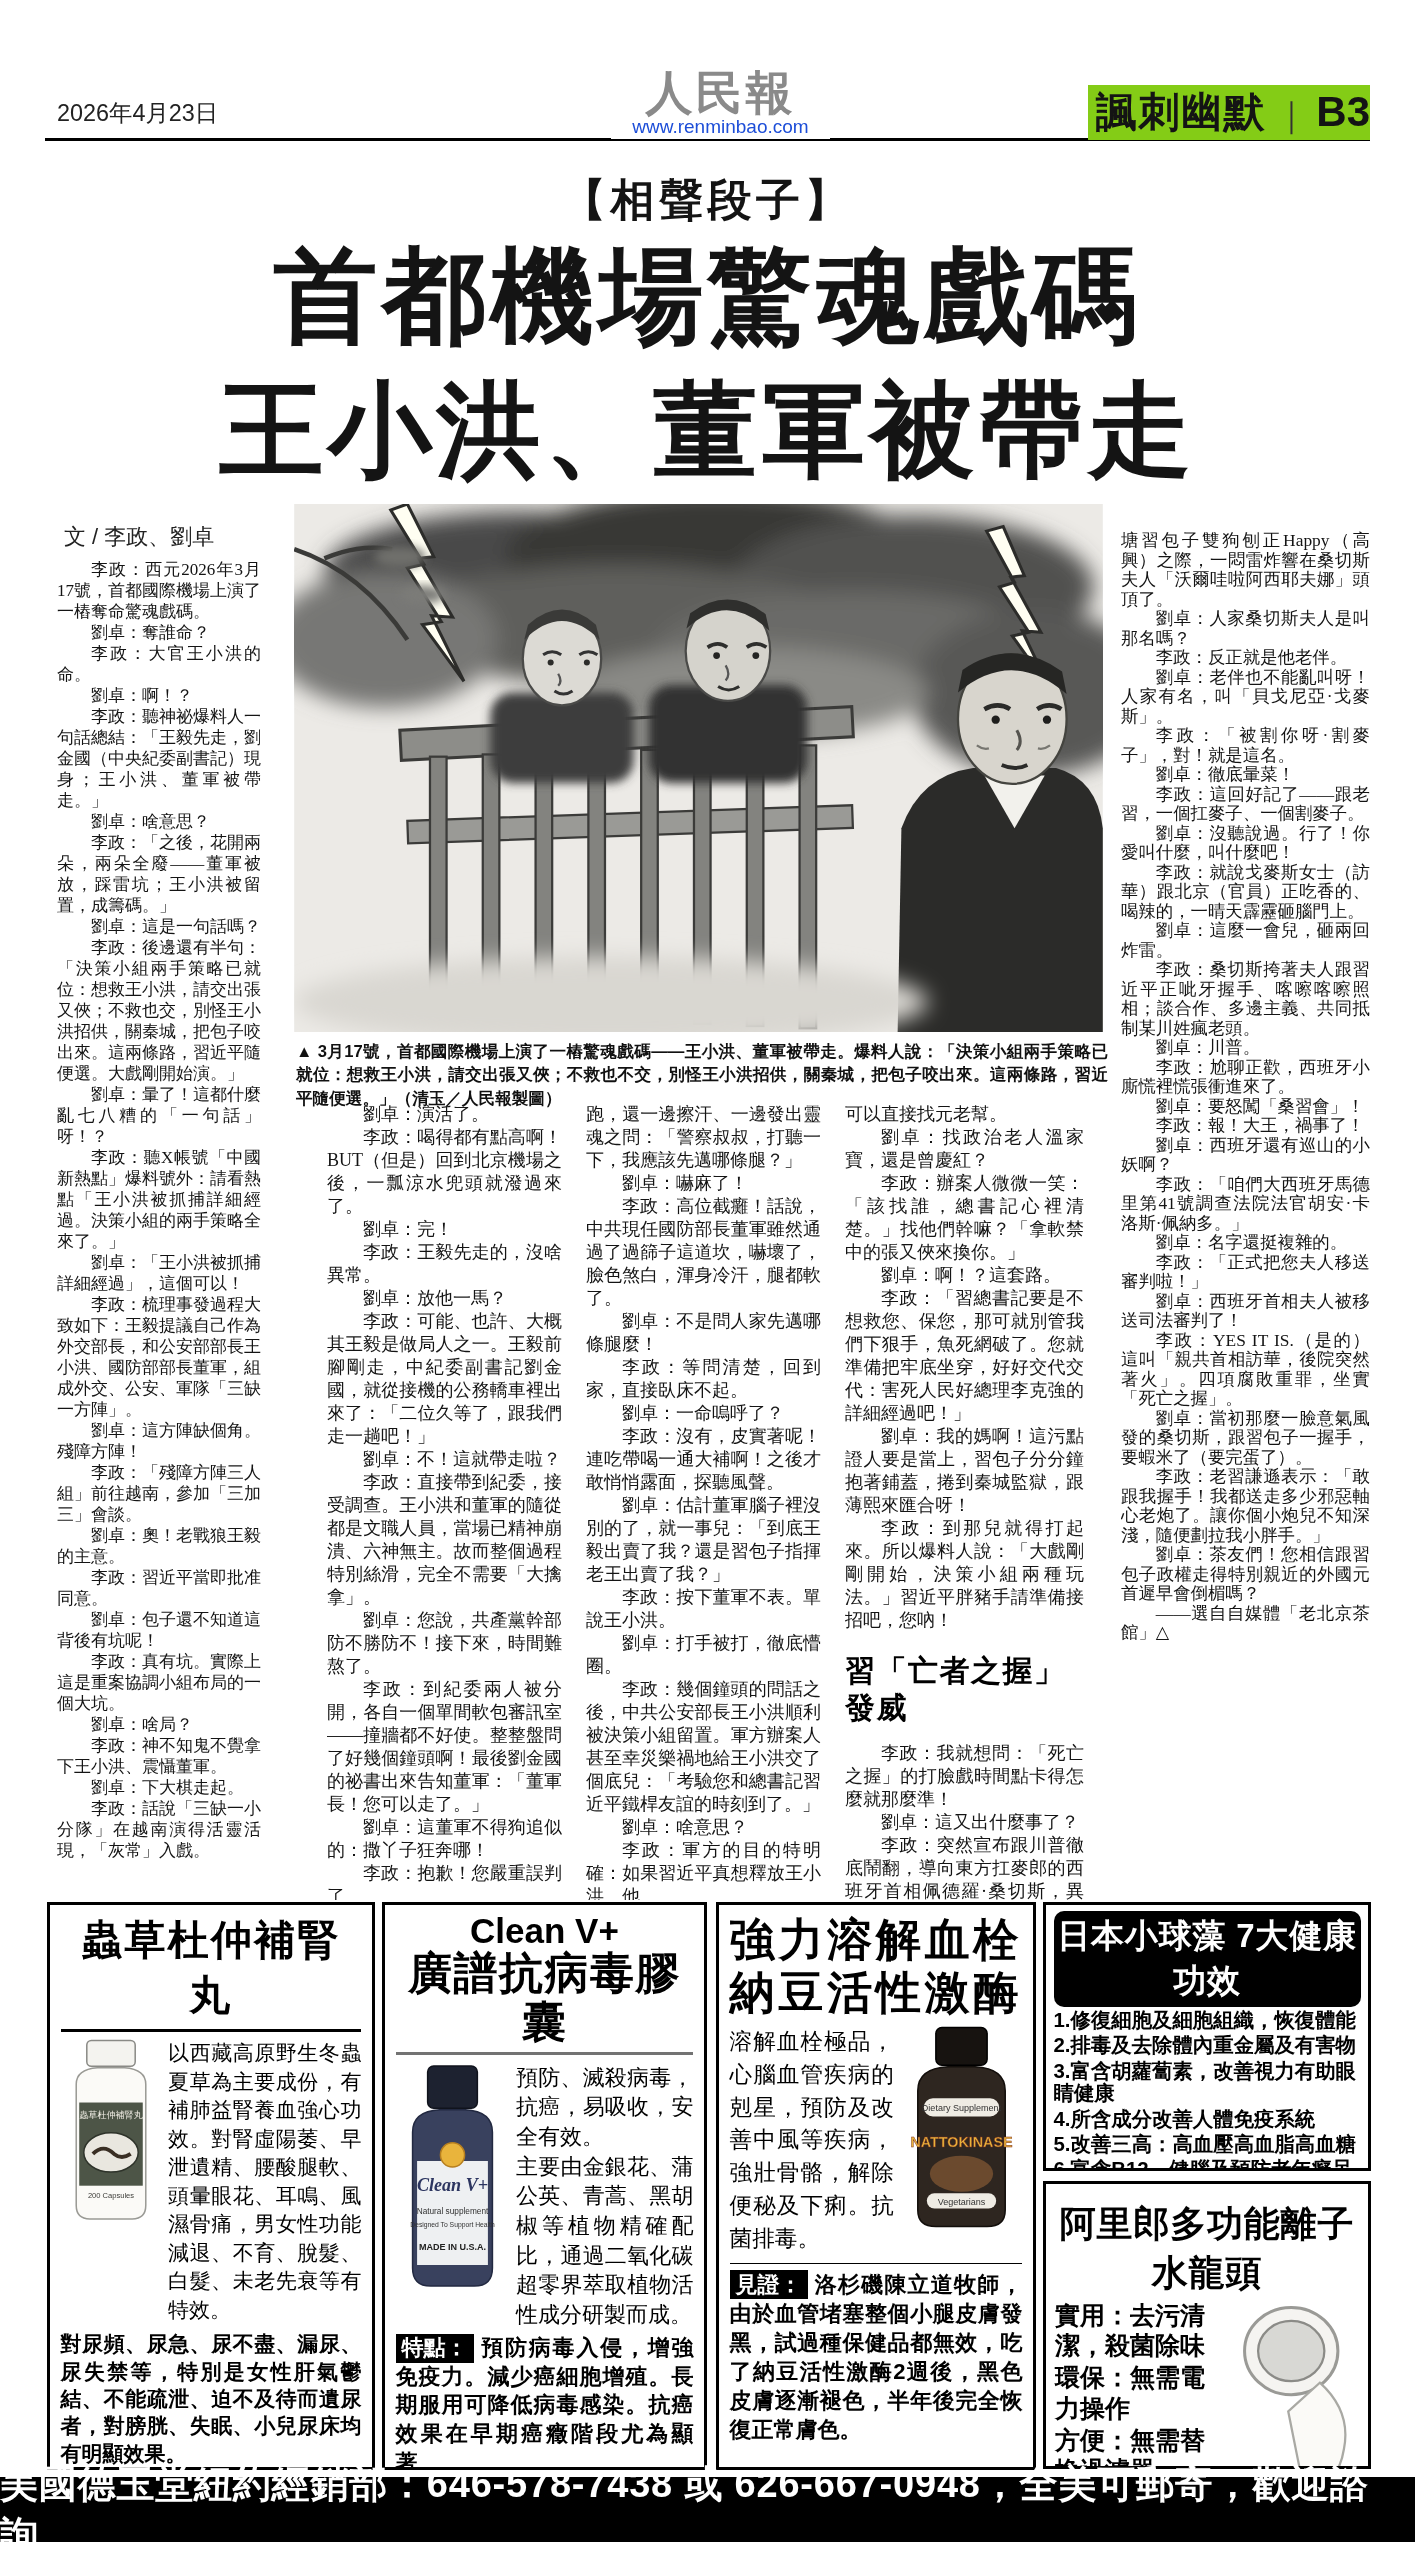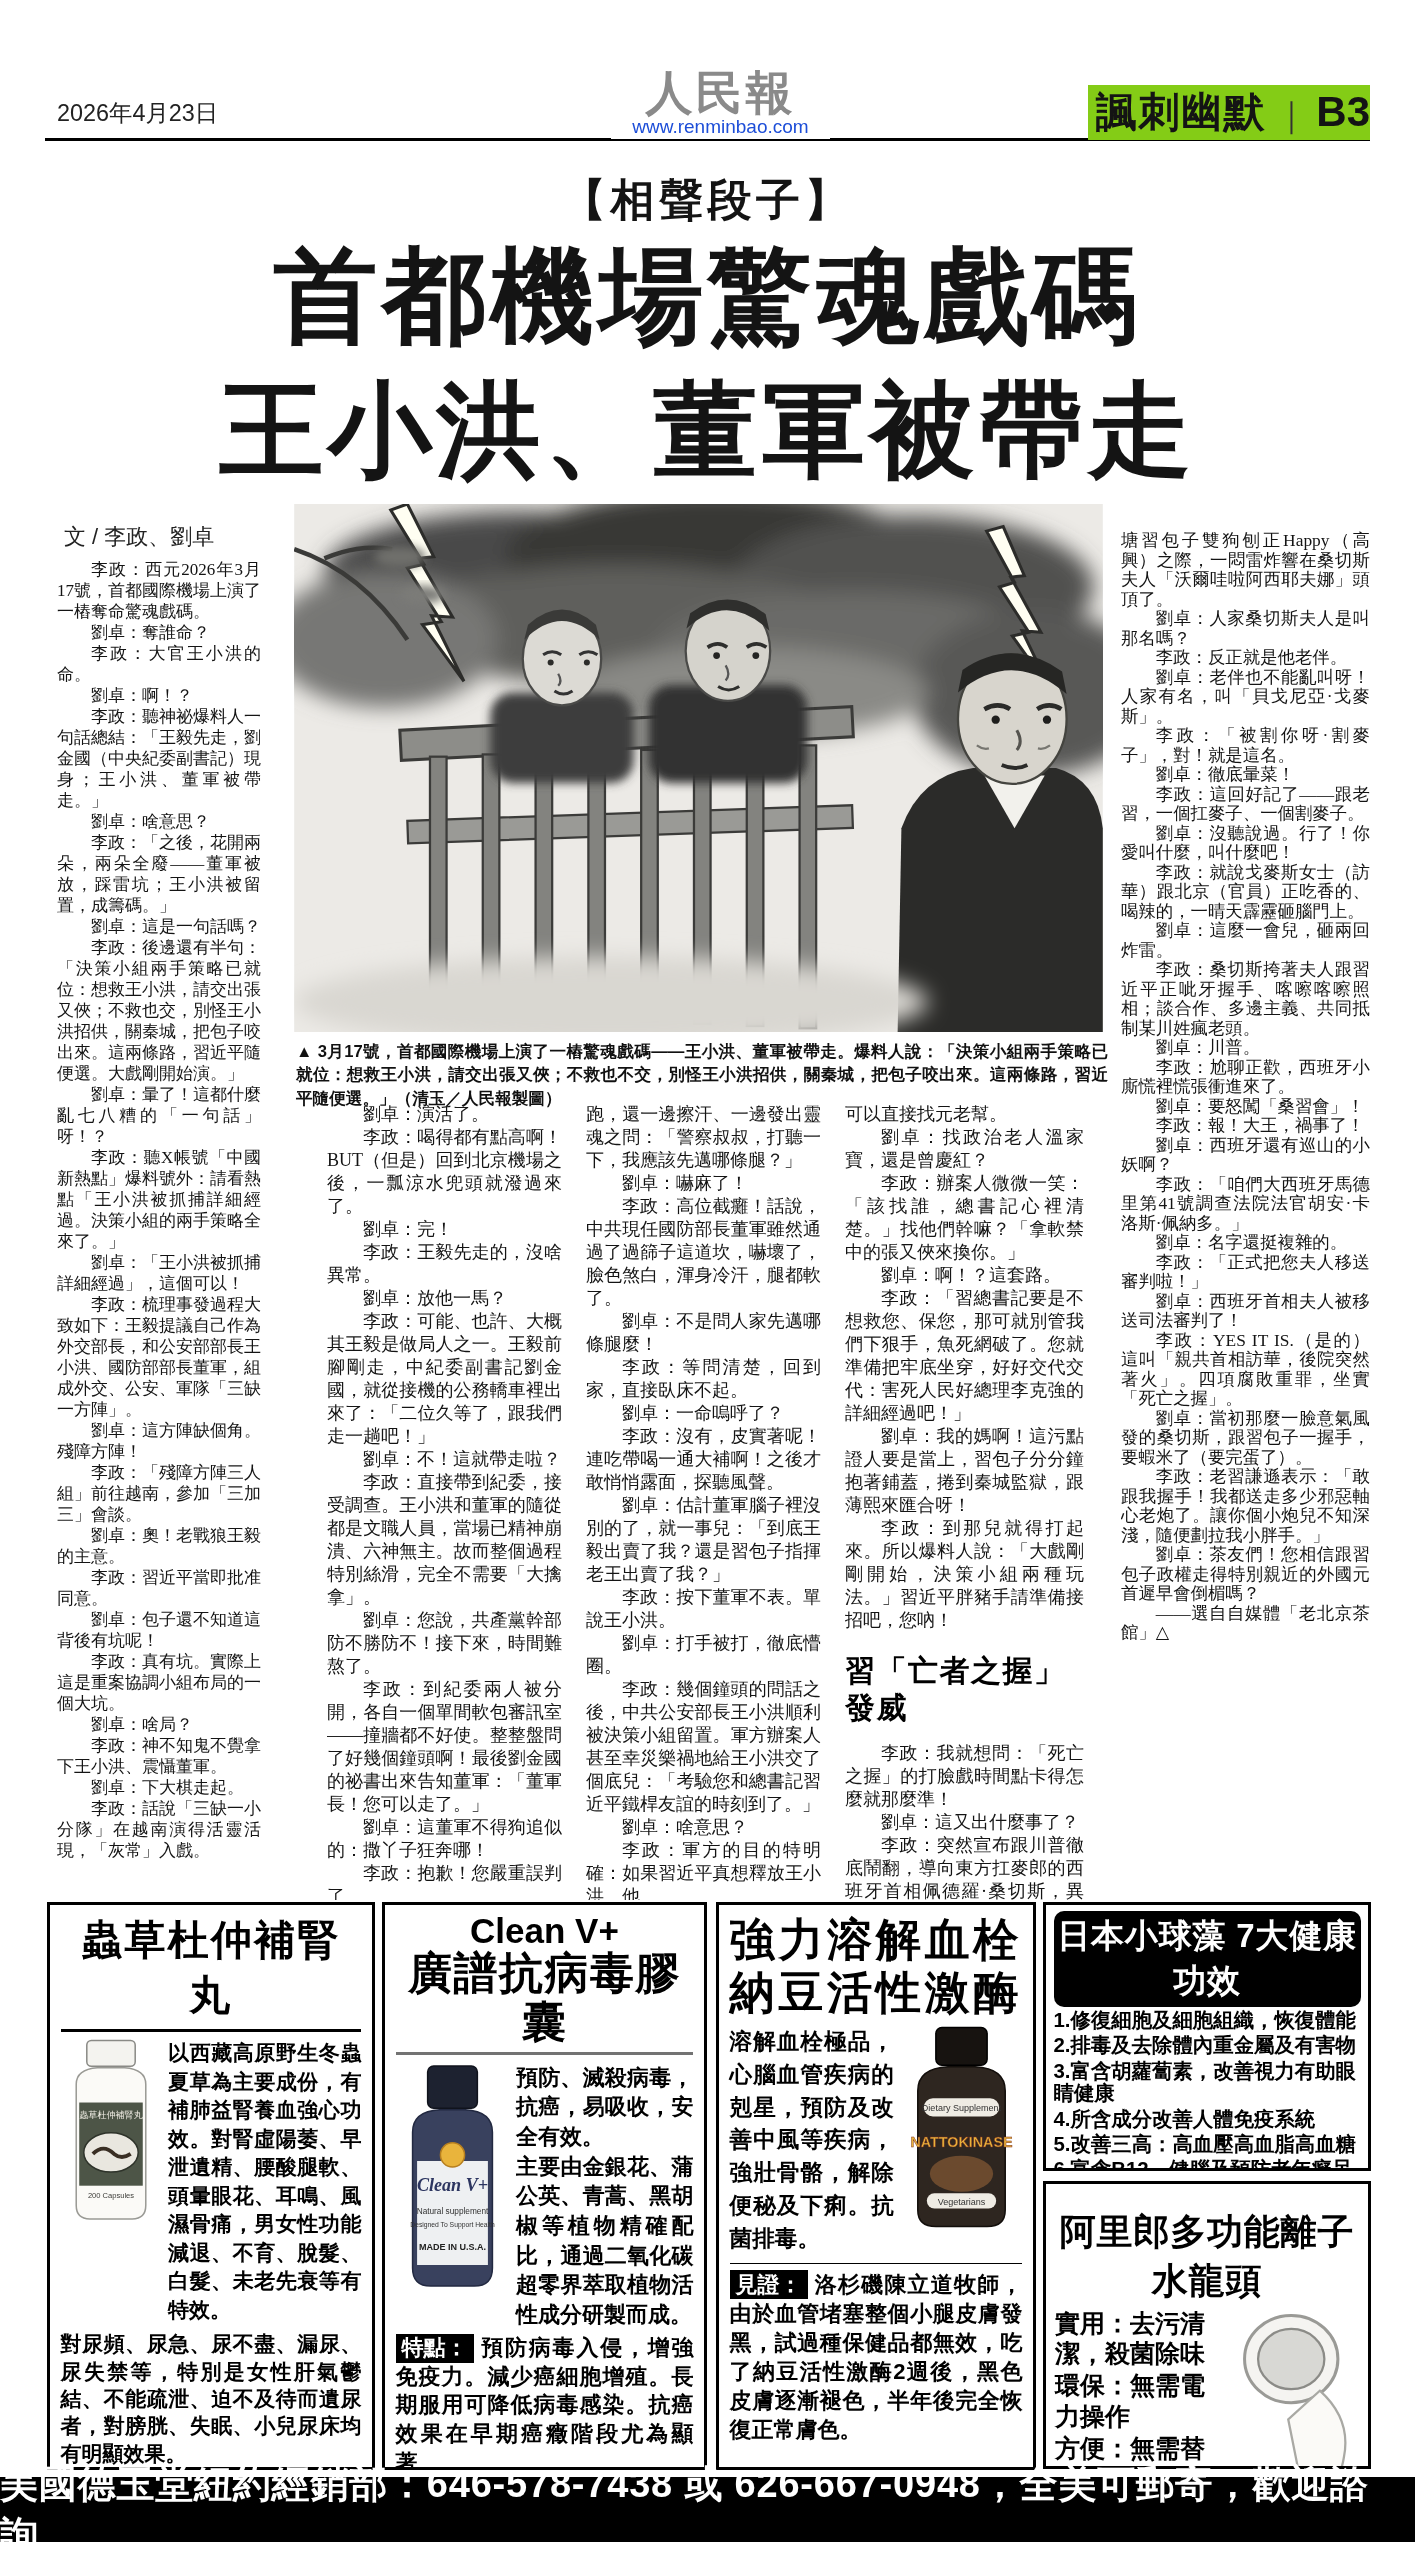--- a/index.html
+++ b/index.html
@@ -36,24 +36,24 @@
   .illus{position:absolute;left:294px;top:504px;width:809px;height:528px;background:#eceme9;}
   .caption{position:absolute;left:296px;top:1040px;width:812px;font-size:16.6px;line-height:23.4px;
            font-family:"Liberation Sans","DejaVu Sans",sans-serif;font-weight:700;text-align:justify;color:#111;}
   
   .ad{position:absolute;border:3.8px solid #000;background:#fff;overflow:hidden;
       font-family:"Liberation Sans","DejaVu Sans",sans-serif;color:#000;box-sizing:border-box;}
   #ad1{left:47px;top:1902px;width:328px;height:568px;padding:7.5px 10.6px;}
   #ad2{left:382px;top:1902px;width:325px;height:568px;padding:7.5px 10.6px;}
   #ad3{left:716px;top:1902px;width:320px;height:568px;padding:7.5px 10.6px;}
   #ad4{left:1043px;top:1902px;width:328px;height:269px;padding:6px 7.5px;}
-  #ad5{left:1043px;top:2181px;width:328px;height:288px;padding:24px 9px;}
+  #ad5{left:1043px;top:2181px;width:328px;height:288px;padding:16px 9px;}
   .ad1-title{font-size:41px;font-weight:900;text-align:center;letter-spacing:2.3px;border-bottom:3px solid #000;padding-bottom:6px;}
   .ad-row{display:flex;gap:7.5px;margin-top:7.5px;}
-  .ad-row .txt{flex:1;font-weight:700;text-align:justify;}
+  .ad-row .txt{flex:1;font-weight:400;text-align:justify;}
   #ad1 .txt{font-size:21px;line-height:1.36;}
   .ad-body2{font-size:21px;font-weight:700;line-height:1.3;text-align:justify;margin-top:6px;}
   .inv{display:inline-block;background:#000;color:#fff;padding:0 6px;margin-right:6px;}
   .ad2-brand{font-size:35px;font-weight:900;text-align:center;line-height:1.05;}
   .ad2-title{font-size:44px;font-weight:900;text-align:center;letter-spacing:1.5px;border-bottom:3px solid #737373;padding-bottom:6px;line-height:1.1;}
   #ad2 .txt{font-size:22px;line-height:1.35;}
   .feature{margin-top:4.5px;font-size:22px;font-weight:700;line-height:1.3;text-align:justify;}
   .ad3-title{font-size:45px;font-weight:900;text-align:center;letter-spacing:3.8px;line-height:1.18;}
   #ad3 .txt{font-size:22.6px;line-height:1.45;}
   .ad3-hr{border:none;border-top:1.5px solid #000;margin:7.5px 0 6px 0;}

